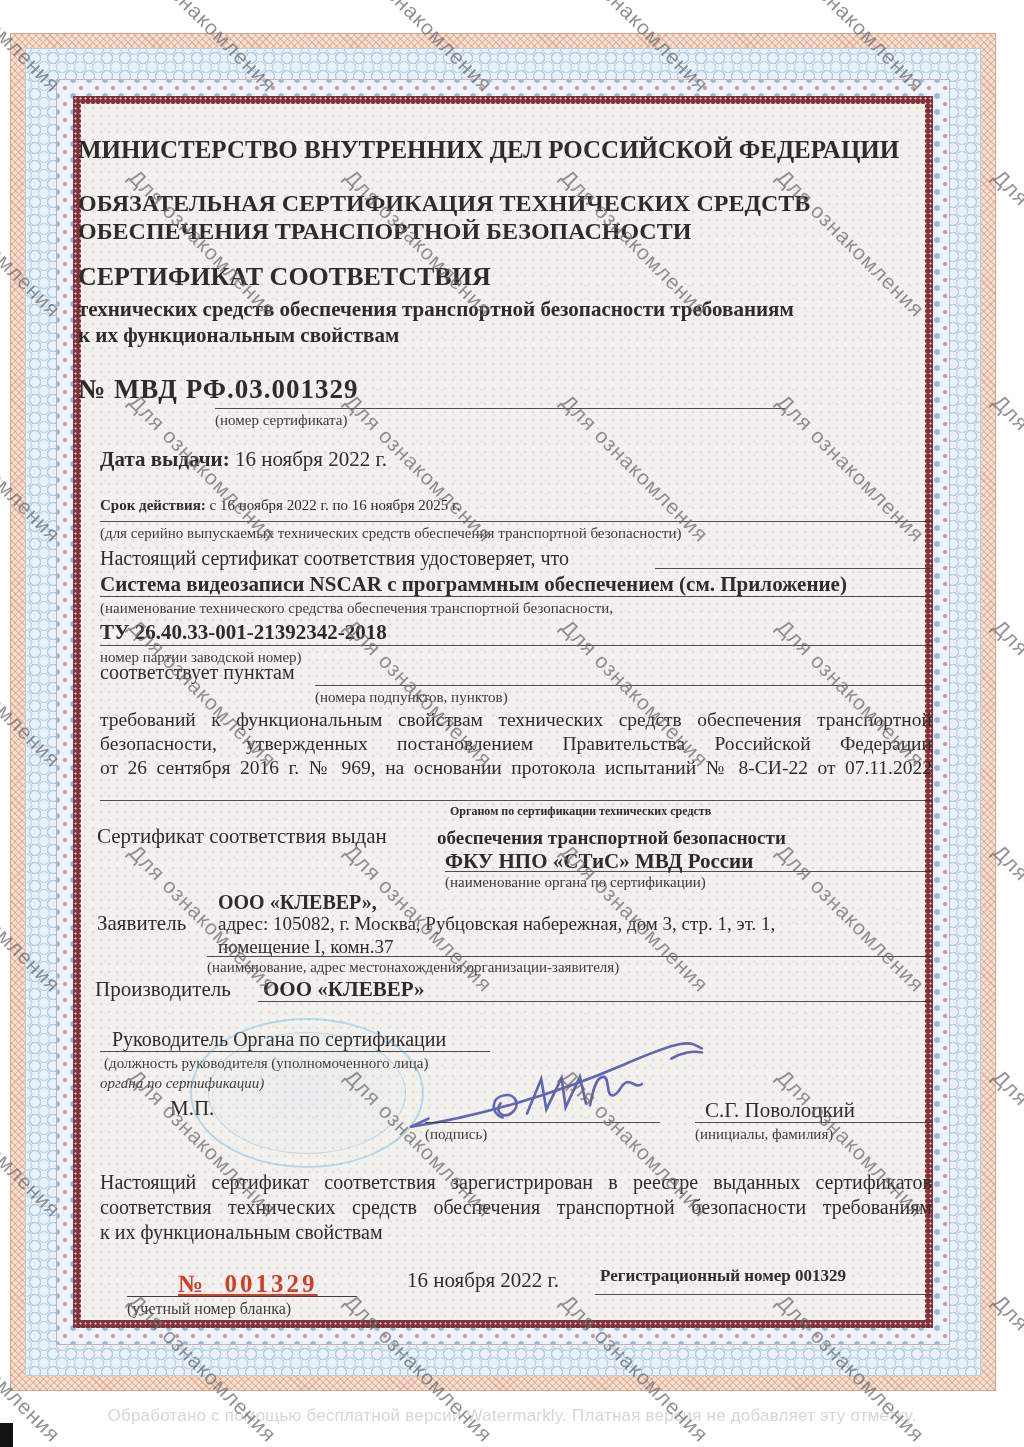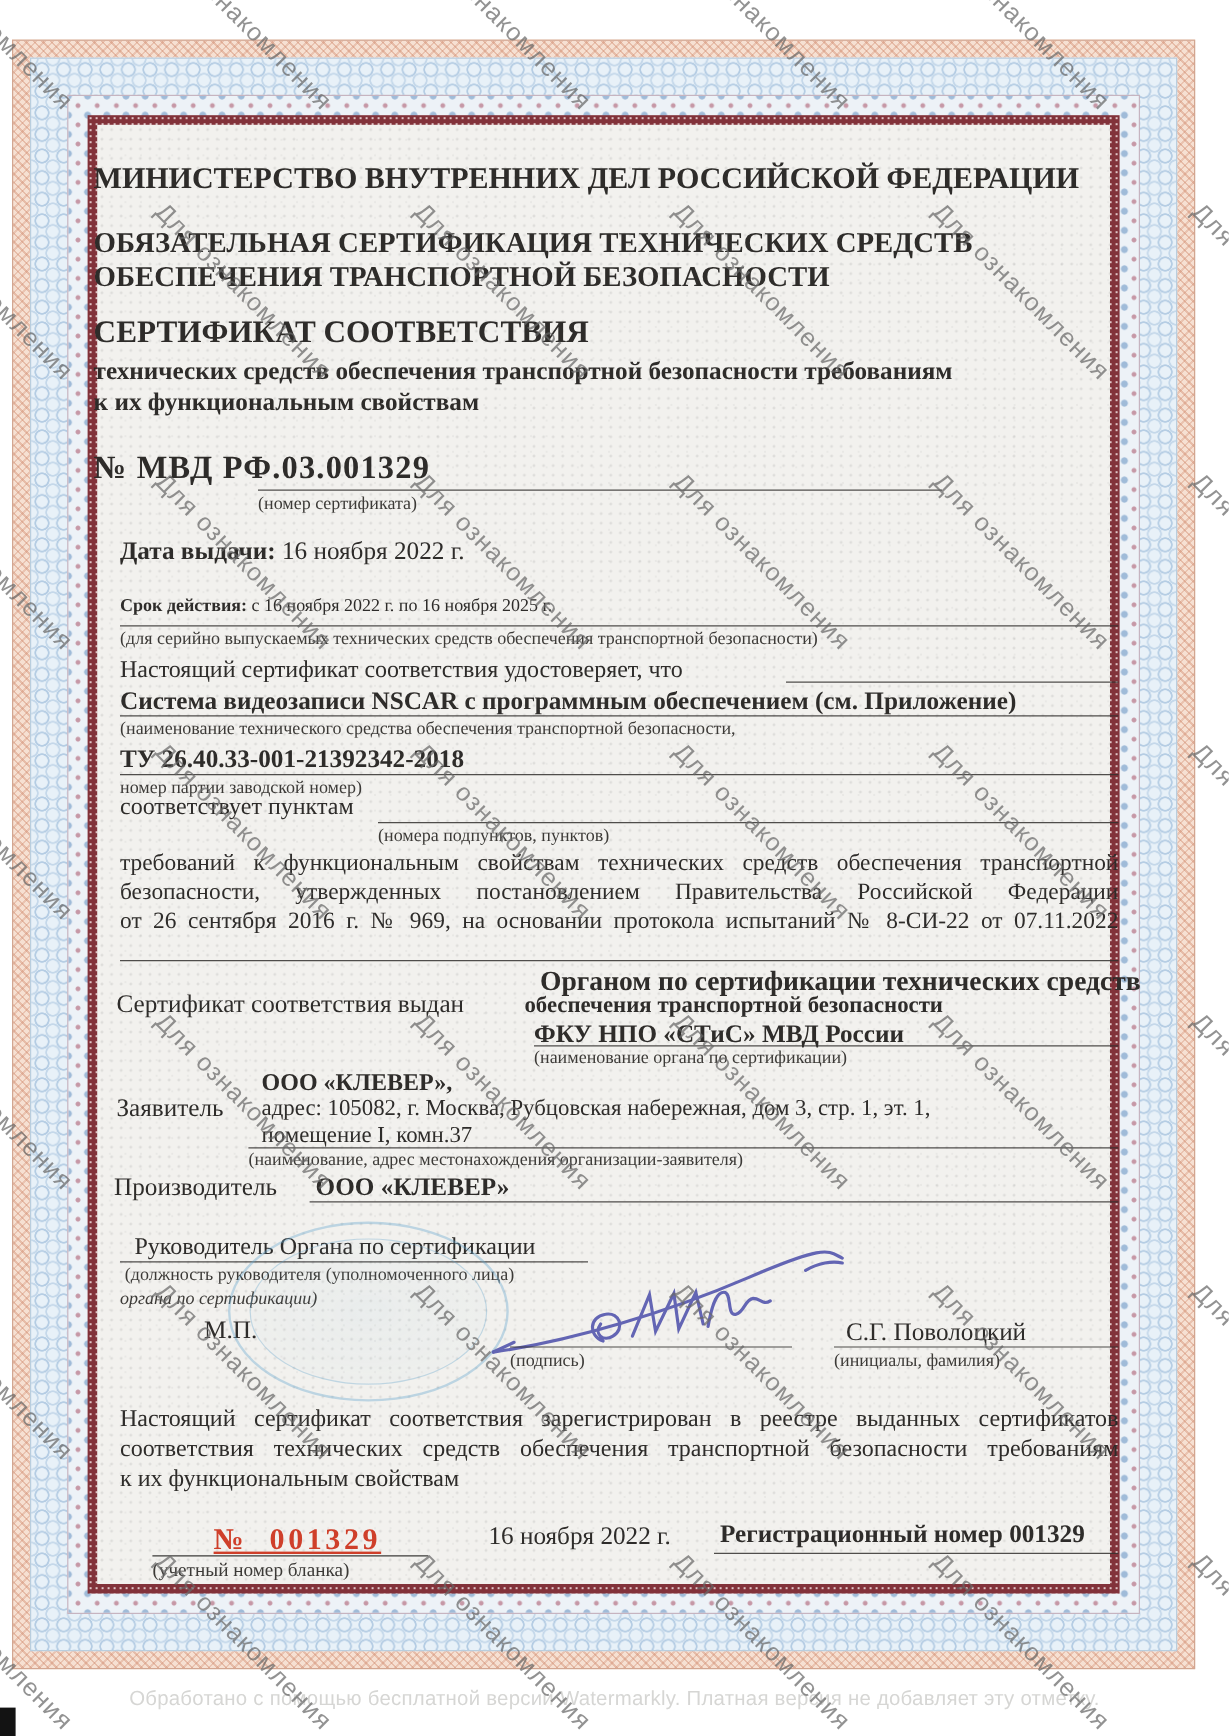--- a/index.html
+++ b/index.html
@@ -125,21 +125,21 @@
     <div class="ul" style="left:315px;top:685px;width:617px;"></div>
     <div class="t sm c" style="left:315px;top:689px;width:617px;">(номера подпунктов, пунктов)</div>
 
     <div class="para" style="top:708px;">
       <div class="just">требований к функциональным свойствам технических средств обеспечения транспортной</div>
       <div class="just">безопасности, утвержденных постановлением Правительства Российской Федерации</div>
       <div class="just">от 26 сентября 2016 г. № 969, на основании протокола испытаний № 8-СИ-22 от 07.11.2022</div>
     </div>
     <div class="ul" style="left:100px;top:800px;width:832px;"></div>
 
-    <div class="t b" style="left:450px;top:805px;font-size:23px;">Органом по сертификации технических средств</div>
+    <div class="t b" style="left:450px;top:805px;font-size:12px;">Органом по сертификации технических средств</div>
     <div class="t" style="left:97px;top:824px;font-size:21px;">Сертификат соответствия выдан</div>
     <div class="t b" style="left:437px;top:827px;font-size:19px;">обеспечения транспортной безопасности</div>
     <div class="t b c" style="left:445px;top:849px;width:487px;font-size:21px;">ФКУ НПО «СТиС» МВД России</div>
     <div class="ul" style="left:445px;top:871px;width:487px;"></div>
     <div class="t sm c" style="left:445px;top:874px;width:487px;">(наименование органа по сертификации)</div>
 
     <div class="t b" style="left:218px;top:891px;font-size:20px;">ООО «КЛЕВЕР»,</div>
     <div class="t" style="left:97px;top:911px;font-size:21px;">Заявитель</div>
     <div class="t" style="left:218px;top:913px;font-size:19px;">адрес: 105082, г. Москва, Рубцовская набережная, дом 3, стр. 1, эт. 1,</div>
     <div class="t" style="left:218px;top:936px;font-size:19px;">помещение I, комн.37</div>
@@ -180,21 +180,21 @@
     <div class="para" style="top:1170px;font-size:20px;">
       <div class="just" style="line-height:25px;">Настоящий сертификат соответствия зарегистрирован в реестре выданных сертификатов</div>
       <div class="just" style="line-height:25px;">соответствия технических средств обеспечения транспортной безопасности требованиям</div>
       <div style="line-height:25px;">к их функциональным свойствам</div>
     </div>
 
     <div class="t b red" style="left:178px;top:1270px;font-size:25px;letter-spacing:3px;white-space:pre;">№  001329</div>
     <div class="ul" style="left:127px;top:1296px;width:230px;border-top-color:rgba(50,48,46,.95);"></div>
     <div class="t sm c" style="left:127px;top:1300px;width:230px;font-size:16px;">(учетный номер бланка)</div>
     <div class="t" style="left:407px;top:1268px;font-size:21px;">16 ноября 2022 г.</div>
-    <div class="t b" style="left:600px;top:1266px;font-size:21px;">Регистрационный номер 001329</div>
+    <div class="t b" style="left:600px;top:1266px;font-size:17px;">Регистрационный номер 001329</div>
     <div class="ul" style="left:595px;top:1294px;width:337px;"></div>
 
   </div>
 
   <div class="wm-layer" id="wm-layer">
       <span class="wm" style="left: -75px; top: -60px;">Для ознакомления</span>
       <span class="wm" style="left: 141px; top: -60px;">Для ознакомления</span>
       <span class="wm" style="left: 357px; top: -60px;">Для ознакомления</span>
       <span class="wm" style="left: 573px; top: -60px;">Для ознакомления</span>
       <span class="wm" style="left: 789px; top: -60px;">Для ознакомления</span>

